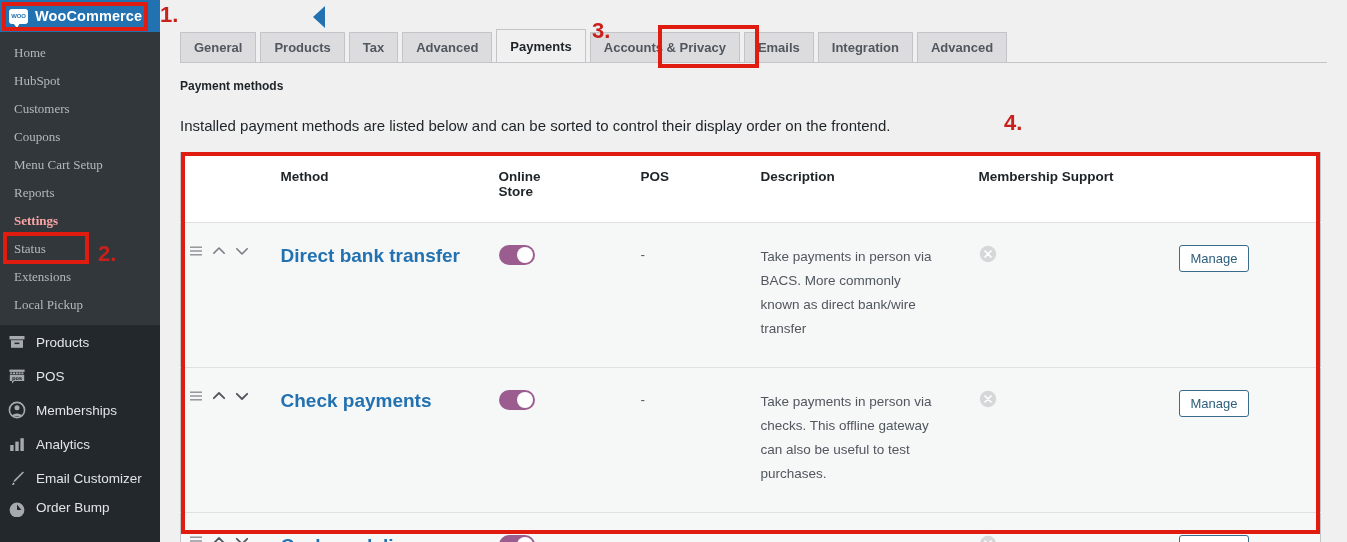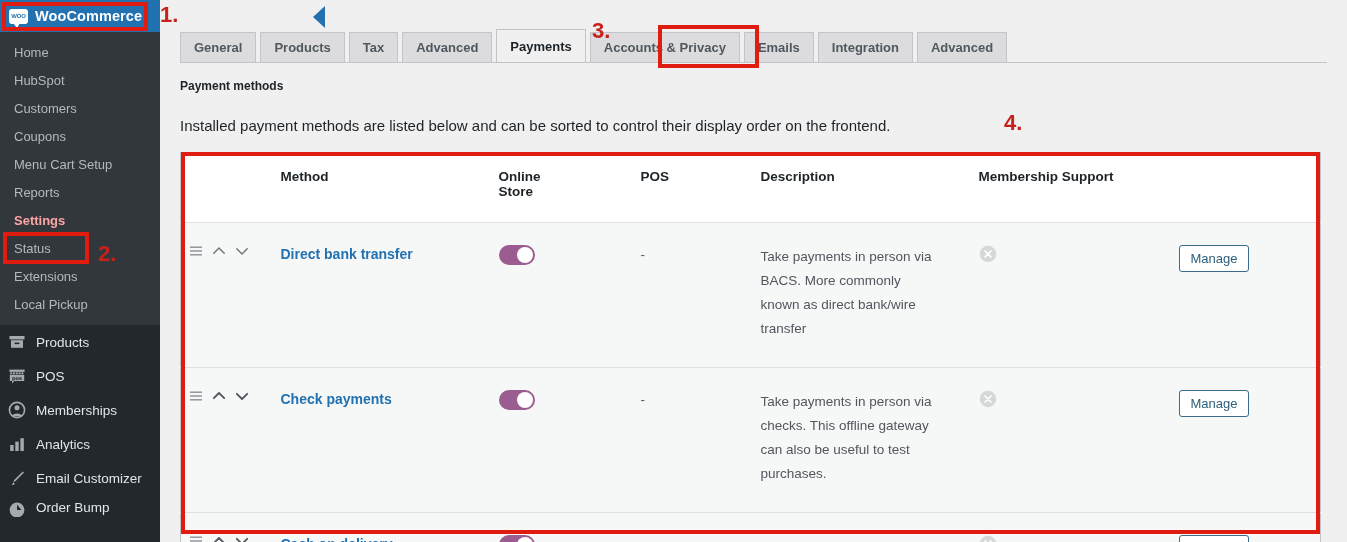--- a/index.html
+++ b/index.html
@@ -41,21 +41,21 @@
   }
   .wc-header-title {
     color: #fff; font-size: 14.5px; font-weight: bold;
     letter-spacing: .1px;
   }
 
   .submenu { background: #32373c; padding: 6px 0 7px; }
   .sub-item {
     height: 28px; display: flex; align-items: center;
     padding-left: 14px;
-    color: #b4b9be; font-size: 13px; line-height: 1;
+    color: #b4b9be; font-size: 13px; line-height: 1; font-family: Liberation Serif, serif;
   }
   .sub-item.current { color: #fca5a5; font-weight: bold; text-align: center; }
 
   .top-menu { padding-top: 0; }
   .top-item {
     height: 34px; display: flex; align-items: center; gap: 9px;
     padding-left: 7px;
     color: #e2e4e7; font-size: 13.5px;
   }
   .top-item.partial { height: 22px; overflow: hidden; align-items: flex-start; padding-top: 5px; }
@@ -132,21 +132,21 @@
   .th-online { padding-left: 2px; }
   .th-wrap { display: block; width: 62px; }
 
   .cell-pad { padding: 22px 0 26px; }
 
   
   .sorters { display: flex; align-items: center; gap: 9px; padding-left: 8px; }
   .sorters svg { display: block; }
 
   .method-link {
-    color: #2271b1; font-size: 14px; font-weight: bold;
+    color: #2271b1; font-size: 19px; font-weight: bold;
     text-decoration: none; display: inline-block;
   }
 
   
   .toggle {
     width: 36px; height: 20px; border-radius: 10px;
     background: #9b5c8f; position: relative; display: block;
   }
   .toggle::after {
     content: ""; position: absolute;

